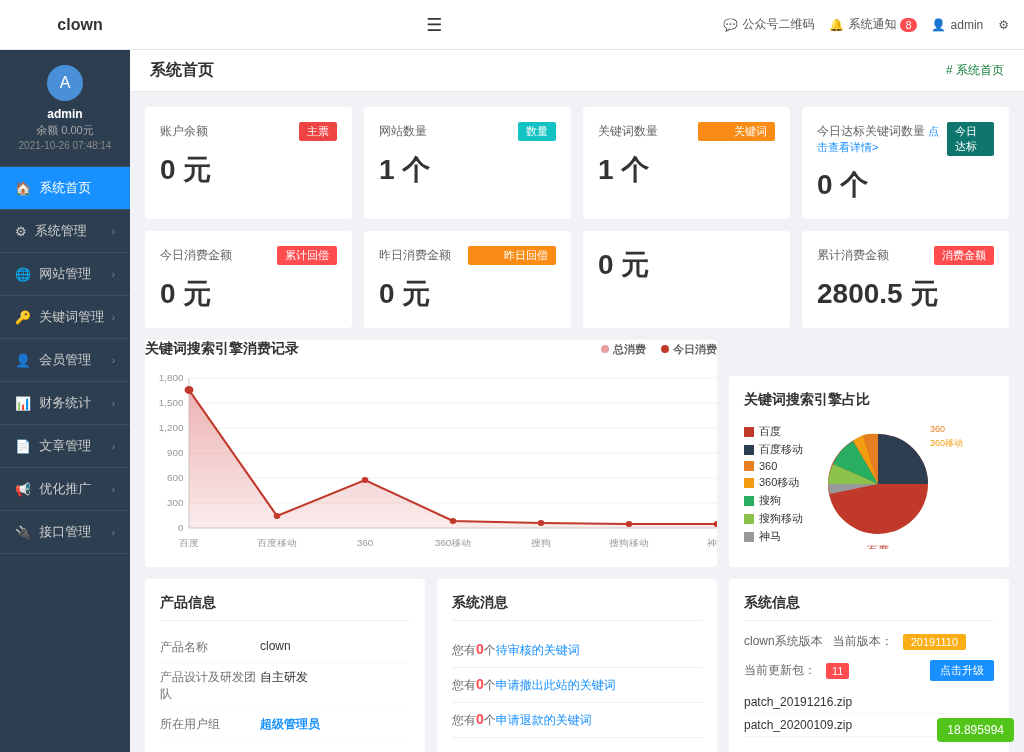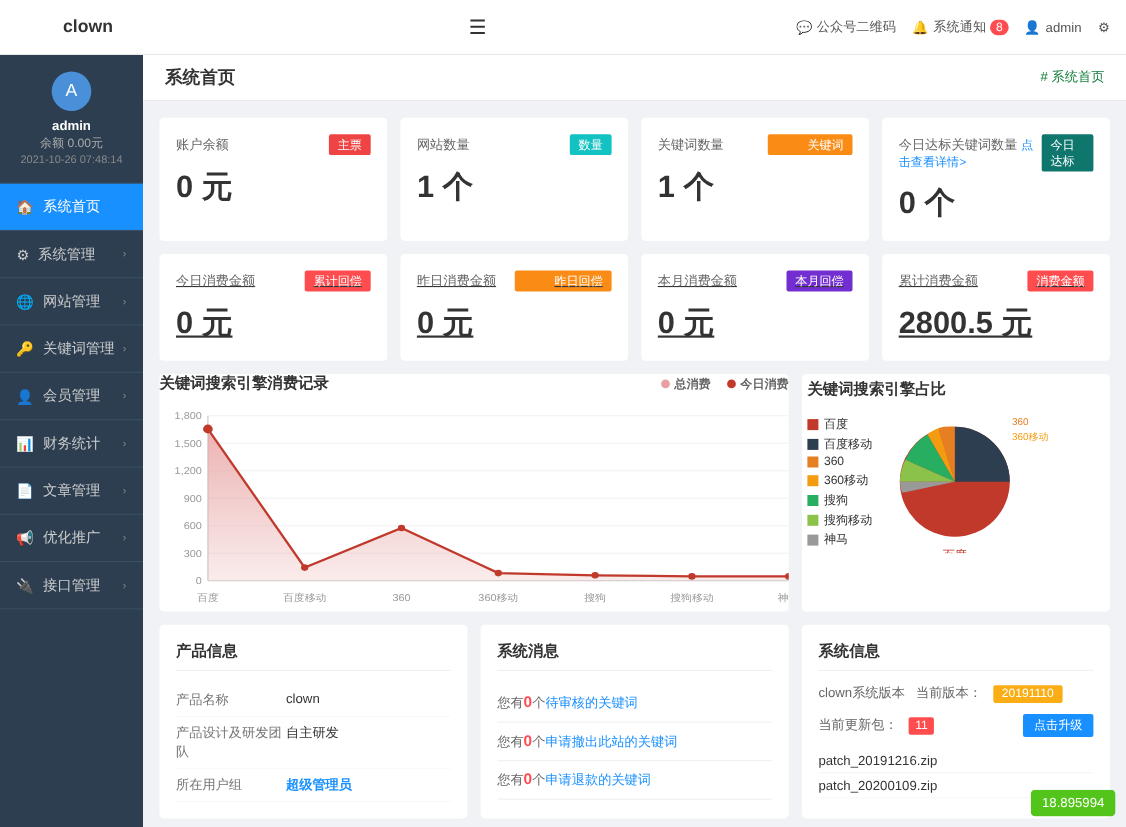--- a/index.html
+++ b/index.html
@@ -47,35 +47,35 @@
     .badge-blue { background: #ef4444; }
     .badge-green { background: #0f766e; }
     .badge-orange { background: #fa8c16; padding-left: 36px; }
     .badge-red { background: #ff4d4f; }
     .badge-teal { background: #13c2c2; }
     .badge-purple { background: #722ed1; }
     .stat-value { font-size: 28px; font-weight: bold; color: #333; }
     .stat-link { color: #1890ff; font-size: 11px; cursor: pointer; }
 
     
-    .stats-row2 { display: grid; grid-template-columns: repeat(4, 1fr); gap: 12px; margin-bottom: 12px; text-decoration: underline; }
+    .stats-row2 { display: grid; grid-template-columns: repeat(4, 1fr); gap: 12px; margin-bottom: 12px; }
 
     
     .chart-section { display: grid; grid-template-columns: 1fr 280px; gap: 12px; margin-bottom: 12px; }
     .chart-card { background: #fff; border-radius: 4px; }
     .chart-title { font-size: 14px; font-weight: bold; color: #333; margin-bottom: 5px; display: flex; align-items: center; justify-content: space-between; }
     .chart-legend { display: flex; gap: 15px; font-size: 11px; color: #666; }
     .legend-item { display: flex; align-items: center; gap: 4px; }
     .legend-dot { width: 8px; height: 8px; border-radius: 50%; }
 
     
     .area-chart-container { position: relative; margin-top: 10px; }
 
     
-    .pie-section { background: #fff; border-radius: 4px; padding: 5px; }
+    .pie-section { background: #fff; border-radius: 4px; padding: 15px; margin-top: 36px; }
     .pie-title { font-size: 14px; font-weight: bold; margin-bottom: 10px; }
     .pie-legend { font-size: 11px; }
     .pie-legend-item { display: flex; align-items: center; gap: 5px; margin-bottom: 3px; }
     .pie-color { width: 10px; height: 10px; display: inline-block; }
 
     
     .bottom-section { display: grid; grid-template-columns: 1fr 1fr 1fr; gap: 12px; }
     .info-card { background: #fff; border-radius: 4px; padding: 15px; }
     .info-title { font-size: 14px; font-weight: bold; color: #333; margin-bottom: 12px; border-bottom: 1px solid #f0f0f0; padding-bottom: 8px; }
     .info-row { display: flex; padding: 6px 0; border-bottom: 1px solid #f9f9f9; font-size: 12px; }
@@ -252,24 +252,20 @@
           <div class="stat-value">0 元</div>
         </div>
         <div class="stat-card">
           <div class="stat-label">
             <span>昨日消费金额</span>
             <span class="stat-badge badge-orange">昨日回偿</span>
           </div>
           <div class="stat-value">0 元</div>
         </div>
         <div class="stat-card">
-          <div class="stat-label">
-            <span>本月消费金额</span>
-            <span class="stat-badge badge-purple">本月回偿</span>
-          </div>
           <div class="stat-value">0 元</div>
         </div>
         <div class="stat-card">
           <div class="stat-label">
             <span>累计消费金额</span>
             <span class="stat-badge badge-red">消费金额</span>
           </div>
           <div class="stat-value">2800.5 元</div>
         </div>
       </div>

